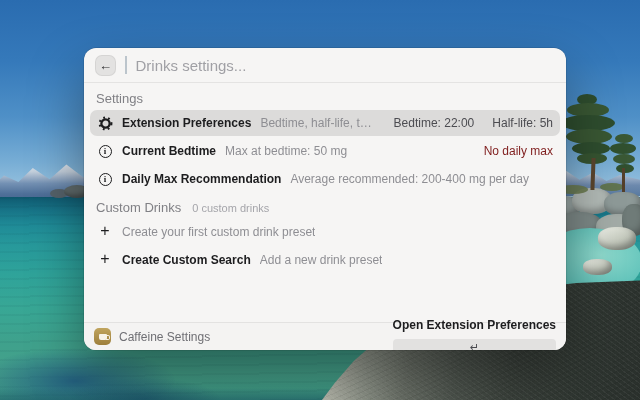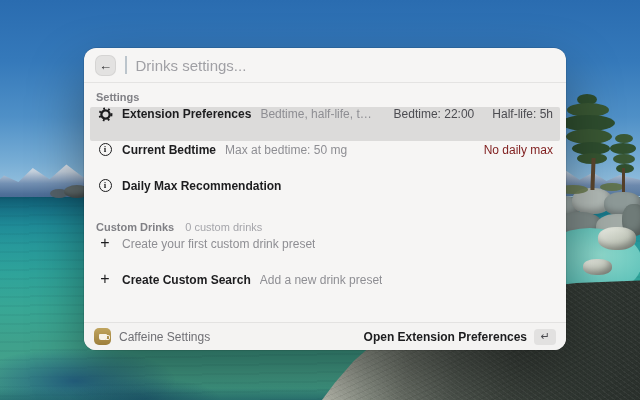--- a/index.html
+++ b/index.html
@@ -69,45 +69,45 @@
     background:#f6f5f4; border-radius:12px; overflow:hidden;
     box-shadow:0 0 0 0.5px rgba(0,0,0,.18), 0 26px 55px rgba(0,0,0,.40); }
   .search-row { display:flex; align-items:center; height:34px; padding:0 11px; gap:9px; }
   .back-btn { width:21px; height:21px; border-radius:7px; background:#e3e2e1; border:0.5px solid rgba(0,0,0,.06);
     display:flex; align-items:center; justify-content:center; font-size:13px; color:#2c2c2e; cursor:pointer; flex:0 0 auto; }
   .caret { width:1.5px; height:18px; background:#bcc5cc; flex:0 0 auto; }
   .placeholder { font-size:15px; color:#a0a0a5; }
   .divider { height:1px; background:#e4e3e2; }
   .content { padding:0 6px; }
   .sec-header { display:flex; align-items:baseline; gap:11px; margin:8px 6px 4px; }
-  .sec-title { font-size:11px; font-weight:700; color:#80./808; color:#808085; }
+  .sec-title { font-size:13px; font-weight:400; color:#80./808; color:#808085; }
   .sec-meta { font-size:11px; color:#a5a5aa; }
-  .row { height:34px; border-radius:2px; padding:0 7px; margin-bottom:2px;
-    display:flex; align-items:flex-start; gap:9px; cursor:pointer; }
+  .row { height:26px; border-radius:7px; padding:0 7px; margin-bottom:2px;
+    display:flex; align-items:center; gap:9px; cursor:pointer; }
   .row.selected { background:#dcdbda; }
   .row-icon { width:16px; display:flex; align-items:center; justify-content:center; color:#1d1d1f; flex:0 0 auto; }
   .info-badge { width:13px; height:13px; border:1.5px solid #1d1d1f; border-radius:50%;
     display:flex; align-items:center; justify-content:center;
     font-family:"Liberation Serif", serif; font-weight:700; font-size:9px; line-height:1; color:#1d1d1f; }
   .plus-glyph { font-size:16px; font-weight:400; color:#1d1d1f; line-height:1; margin-top:-2px; }
   .row-title { font-size:12px; font-weight:600; color:#1d1d1f; white-space:nowrap; }
   .row-sub { font-size:12px; color:#8e8e93; white-space:nowrap; overflow:hidden; text-overflow:ellipsis; }
   .row-spacer { flex:1; }
   .accs { display:flex; gap:18px; flex:0 0 auto; }
   .acc { font-size:12px; color:#7f1d1d; white-space:nowrap; }
   .row.selected .acc { color:#4c4c51; }
   .footer { position:absolute; left:0; right:0; bottom:0; height:28px; background:#f4f3f2;
     border-top:1px solid #e3e2e1; display:flex; align-items:center; gap:8px; padding:0 10px; }
   .app-icon { width:17px; height:17px; border-radius:5px; background:linear-gradient(180deg,#c0a45e,#9d7f3c);
     display:flex; align-items:center; justify-content:center; position:relative; flex:0 0 auto; }
   .cup { width:8px; height:6px; background:#f7f3ea; border-radius:1px 1px 2px 2px; position:relative; }
   .cup::after { content:""; position:absolute; right:-3px; top:1px; width:3px; height:3px;
     border:1px solid #f7f3ea; border-left:none; border-radius:0 2px 2px 0; }
   .app-name { font-size:12px; color:#6f6f74; }
-  .footer-right { margin-left:auto; display:flex; align-items:center; gap:7px; }
+  .footer-right { margin-left:auto; display:flex; gap:7px;flex-direction:column; }
   .action-label { font-size:12px; font-weight:600; color:#1d1d1f; }
   .key-badge { min-width:22px; height:16px; padding:0 4px; border-radius:4px; background:#e2e1e0;
     display:flex; align-items:center; justify-content:center; font-size:11px; color:#4a4a4f; }
 </style>
 </head>
 <body>
 
 <div class="stage">
 
   <div class="sky"></div>
@@ -187,20 +187,21 @@
     <span class="accs">
               <span class="acc">No daily max</span>
             </span>
   </div>
 
   <div class="row">
     <span class="row-icon">
               <span class="info-badge">i</span>
             </span>
     <span class="row-title">Daily Max Recommendation</span>
+    <span class="row-sub">Average recommended: 200-400 mg per day</span>
     <span class="row-spacer"></span>
 
   </div>
 </div>
 
   <div class="section">
     <div class="sec-header">
       <span class="sec-title">Custom Drinks</span>
       <span class="sec-meta">0 custom drinks</span>
     </div>

